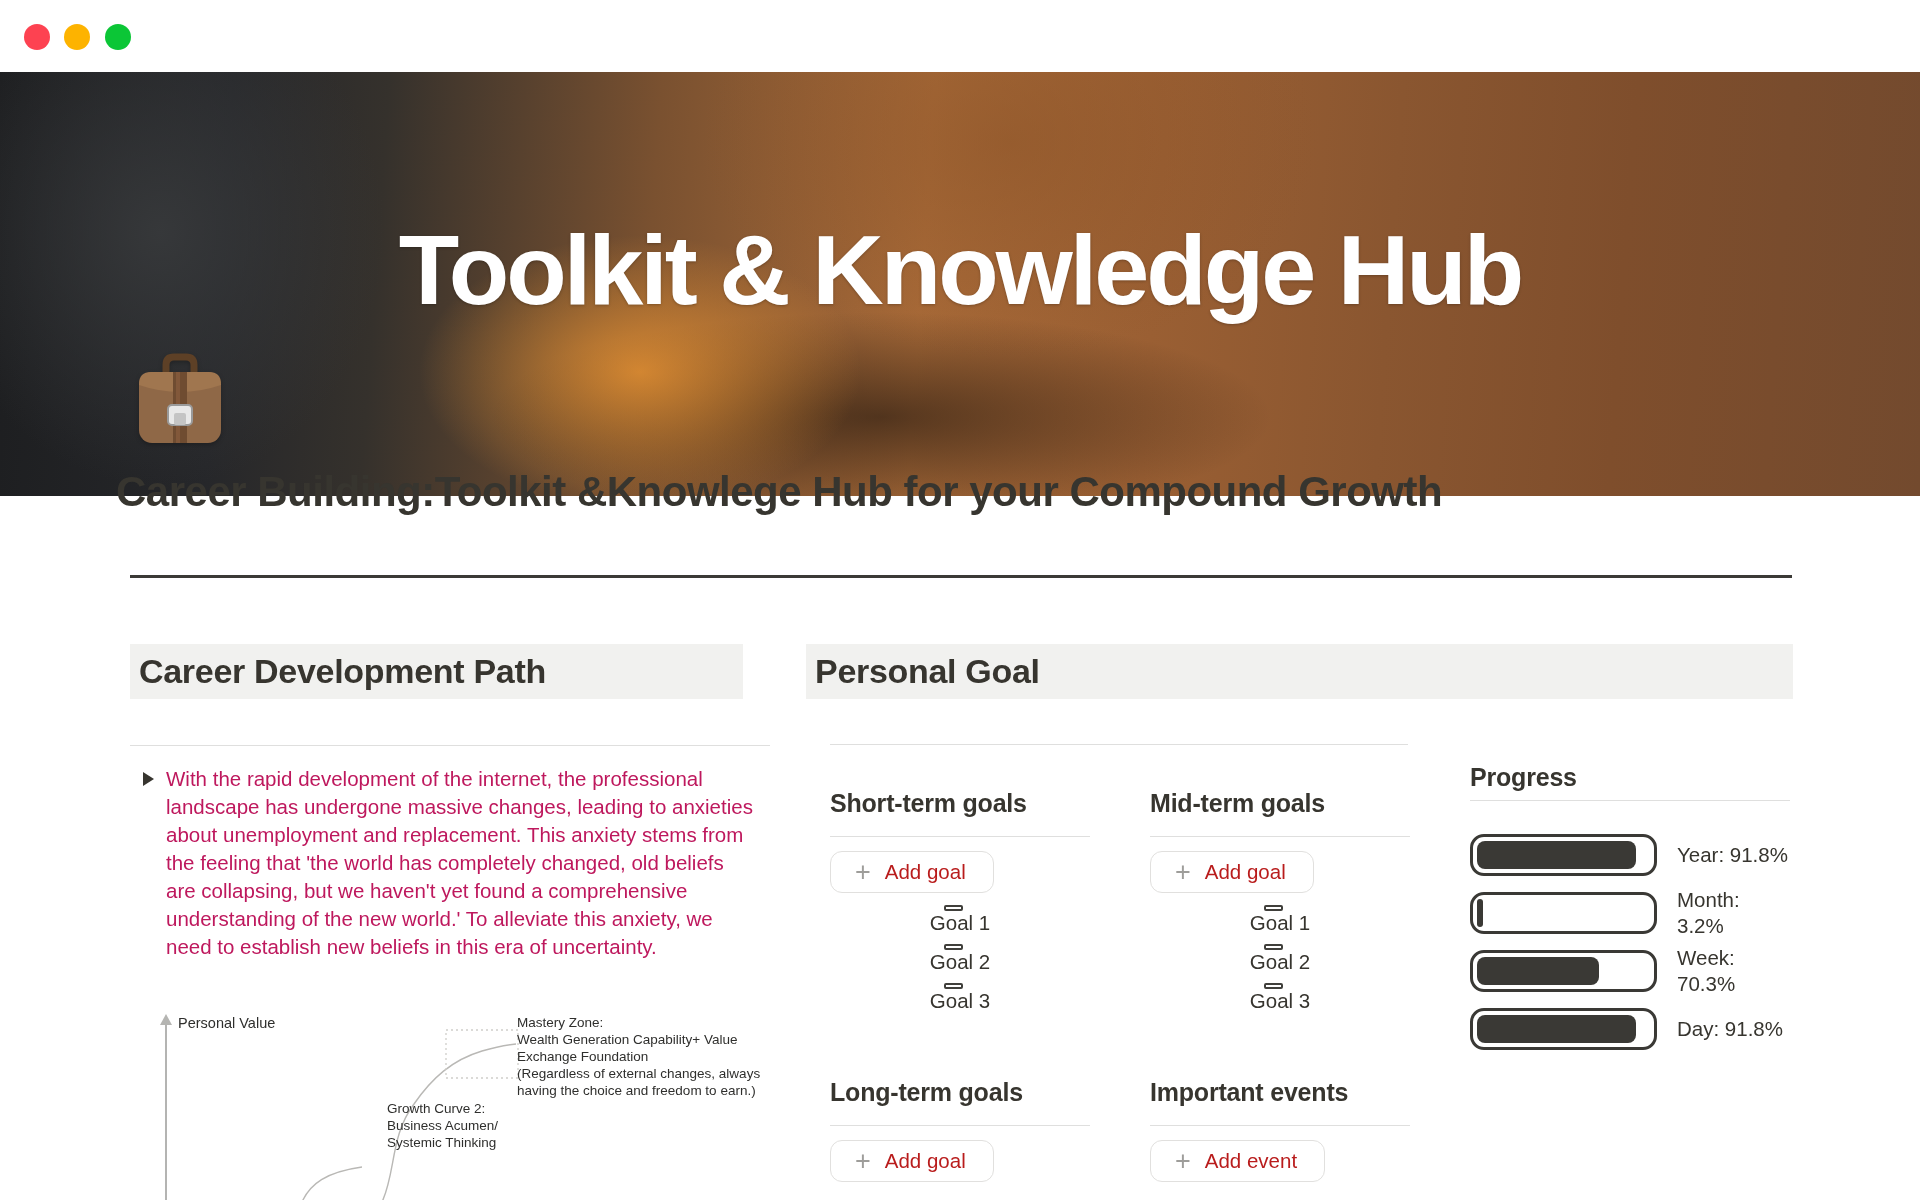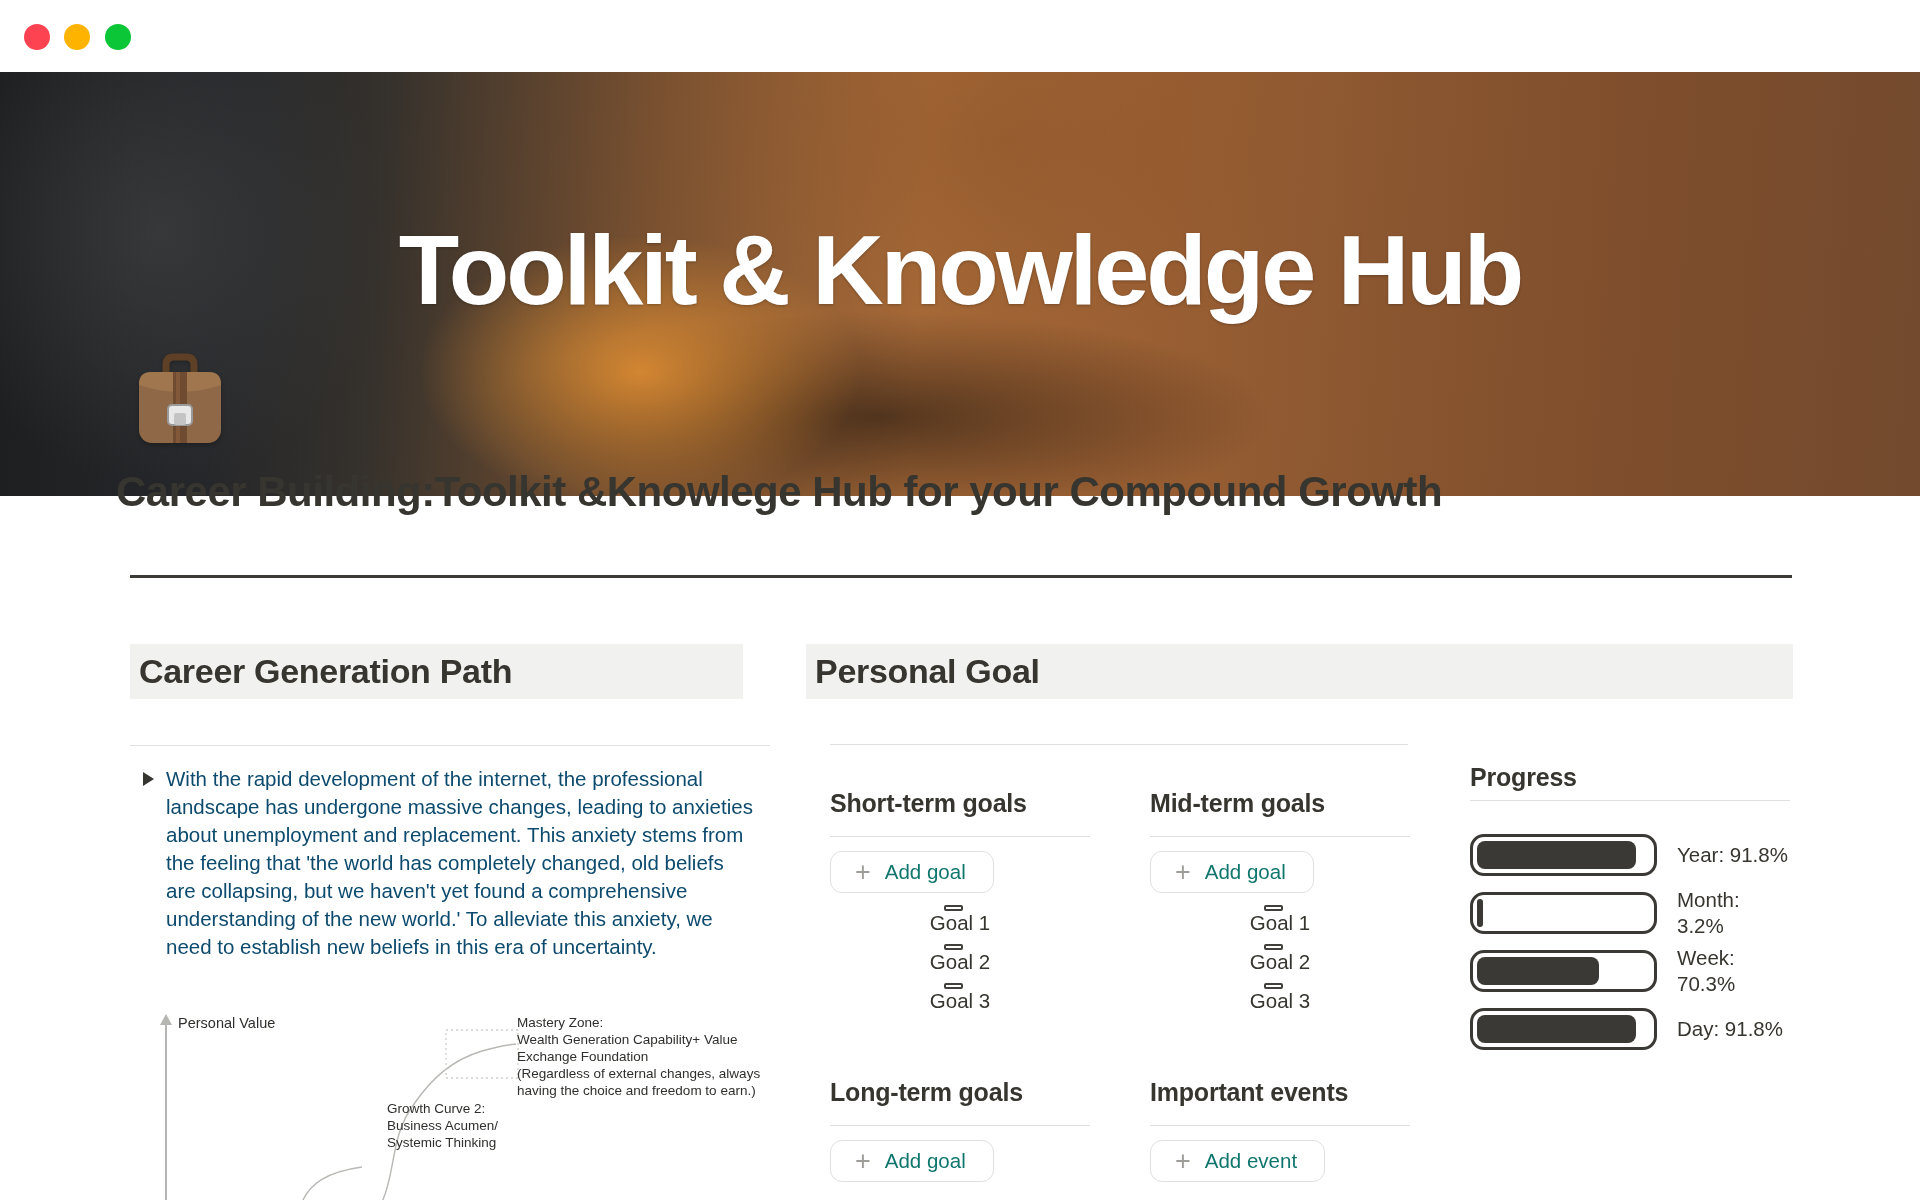--- a/index.html
+++ b/index.html
@@ -35,33 +35,33 @@
   #thick-divider { position:absolute; left:130px; top:575px; width:1662px; height:3px; background:#3b3a36; }
 
   
   .gray-heading { background:#f1f1ef; height:55px; display:flex; align-items:center; padding-left:9px; }
   .gray-heading span { font-size:34px; font-weight:700; letter-spacing:-.3px; }
   .thin-rule { height:1px; background:rgba(55,53,47,.16); }
   .sub-heading { font-size:25px; font-weight:700; line-height:30px; letter-spacing:-.2px; }
   .add-btn { margin-top:14px; display:inline-flex; align-items:center; height:42px;
     padding:0 27px 0 24px; border:1.5px solid #e1e0de; border-radius:12px; background:#fff; cursor:pointer; }
   .add-btn .plus { font-size:27px; font-weight:400; color:#9e9d9a; margin-right:14px; line-height:1; }
-  .add-btn .add-label { font-size:20.5px; color:#0f766e; }
+  .add-btn .add-label { font-size:20.5px; color:#b91c1c; }
   .check-row { display:flex; align-items:center; height:30px; margin-bottom:9px;flex-direction:column; }
   .checkbox { width:19px; height:19px; border:2px solid #403f3b; border-radius:2px; background:#fff; margin-right:14px; }
   .check-label { font-size:20.5px; }
 
   
   #career-col { position:absolute; left:130px; top:644px; width:643px; }
   #career-heading { width:613px; }
   #career-rule { margin-top:46px; width:640px; }
   #toggle-block { display:flex; margin-top:19px; width:640px; }
   #toggle-triangle { width:0; height:0; border-left:11px solid #37352f;
     border-top:7px solid transparent; border-bottom:7px solid transparent; margin:7px 12px 0 13px; }
-  #toggle-text { width:588px; font-size:20.5px; line-height:28px; color:#0c4a6e; }
+  #toggle-text { width:588px; font-size:20.5px; line-height:28px; color:#be185d; }
   #career-chart { position:absolute; left:0; top:356px; }
   .chart-small { font-size:13.5px; fill:#2f2f2d; }
   .chart-axis-label { font-size:14.5px; fill:#2f2f2d; }
 
   
   #goal-area { position:absolute; left:806px; top:644px; width:987px; height:556px; }
   #personal-heading { width:987px; }
   #goals-rule { position:absolute; left:24px; top:100px; width:578px; }
   .goal-col { position:absolute; top:144px; width:260px; }
   #goal-col-1 { left:24px; }
@@ -103,21 +103,21 @@
   <rect x="44" y="21" width="4" height="71" fill="#82583a"></rect>
   <rect x="36" y="54" width="24" height="20" rx="4" fill="#e8e8e8" stroke="#9a9a9a" stroke-width="2"></rect>
   <rect x="42" y="62" width="12" height="12" rx="2" fill="#c4c4c4"></rect>
 </svg>
 
 <h1 id="page-title">Career Building:Toolkit &amp;Knowlege Hub for your Compound Growth</h1>
 <div id="thick-divider"></div>
 
 <div id="career-col">
   <div class="gray-heading" id="career-heading">
-    <span>Career Generation Path</span>
+    <span>Career Development Path</span>
   </div>
   <div class="thin-rule" id="career-rule"></div>
 
   <div id="toggle-block">
     <div id="toggle-triangle"></div>
     <div id="toggle-text">With the rapid development of the internet, the professional landscape has undergone massive changes, leading to anxieties about unemployment and replacement. This anxiety stems from the feeling that 'the world has completely changed, old beliefs are collapsing, but we haven't yet found a comprehensive understanding of the new world.' To alleviate this anxiety, we need to establish new beliefs in this era of uncertainty.</div>
   </div>
 
   <svg id="career-chart" width="643" height="200" viewBox="0 0 643 200">
 

